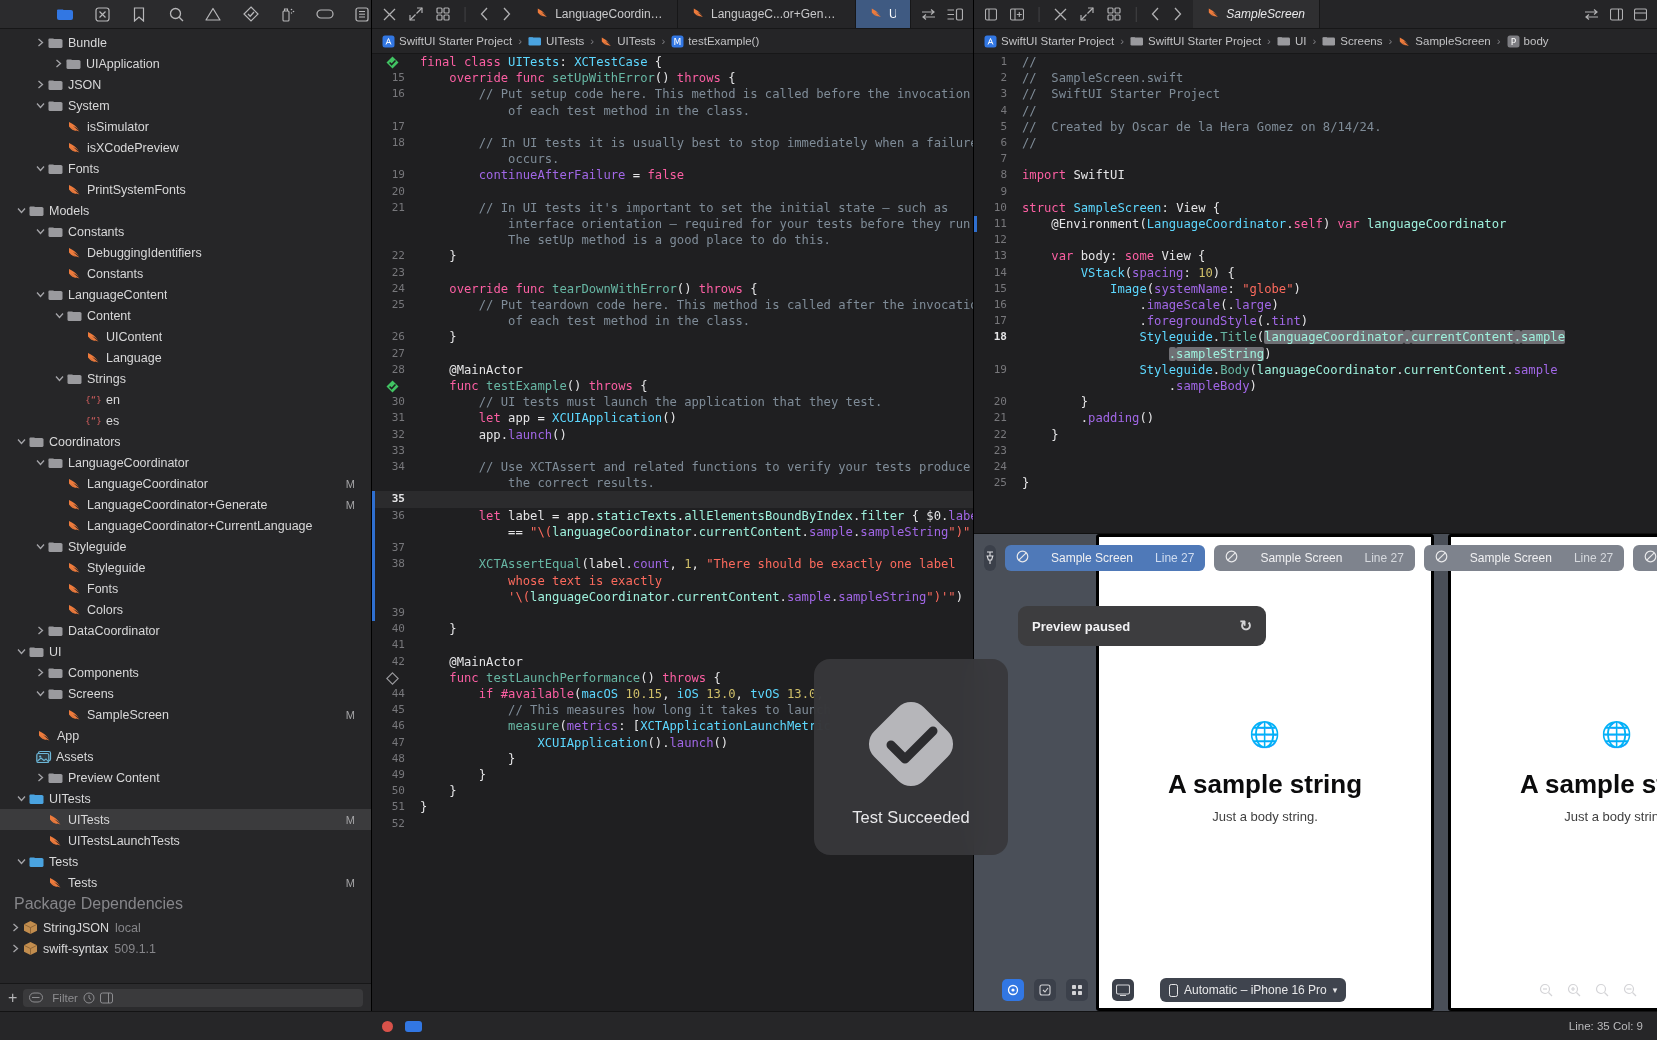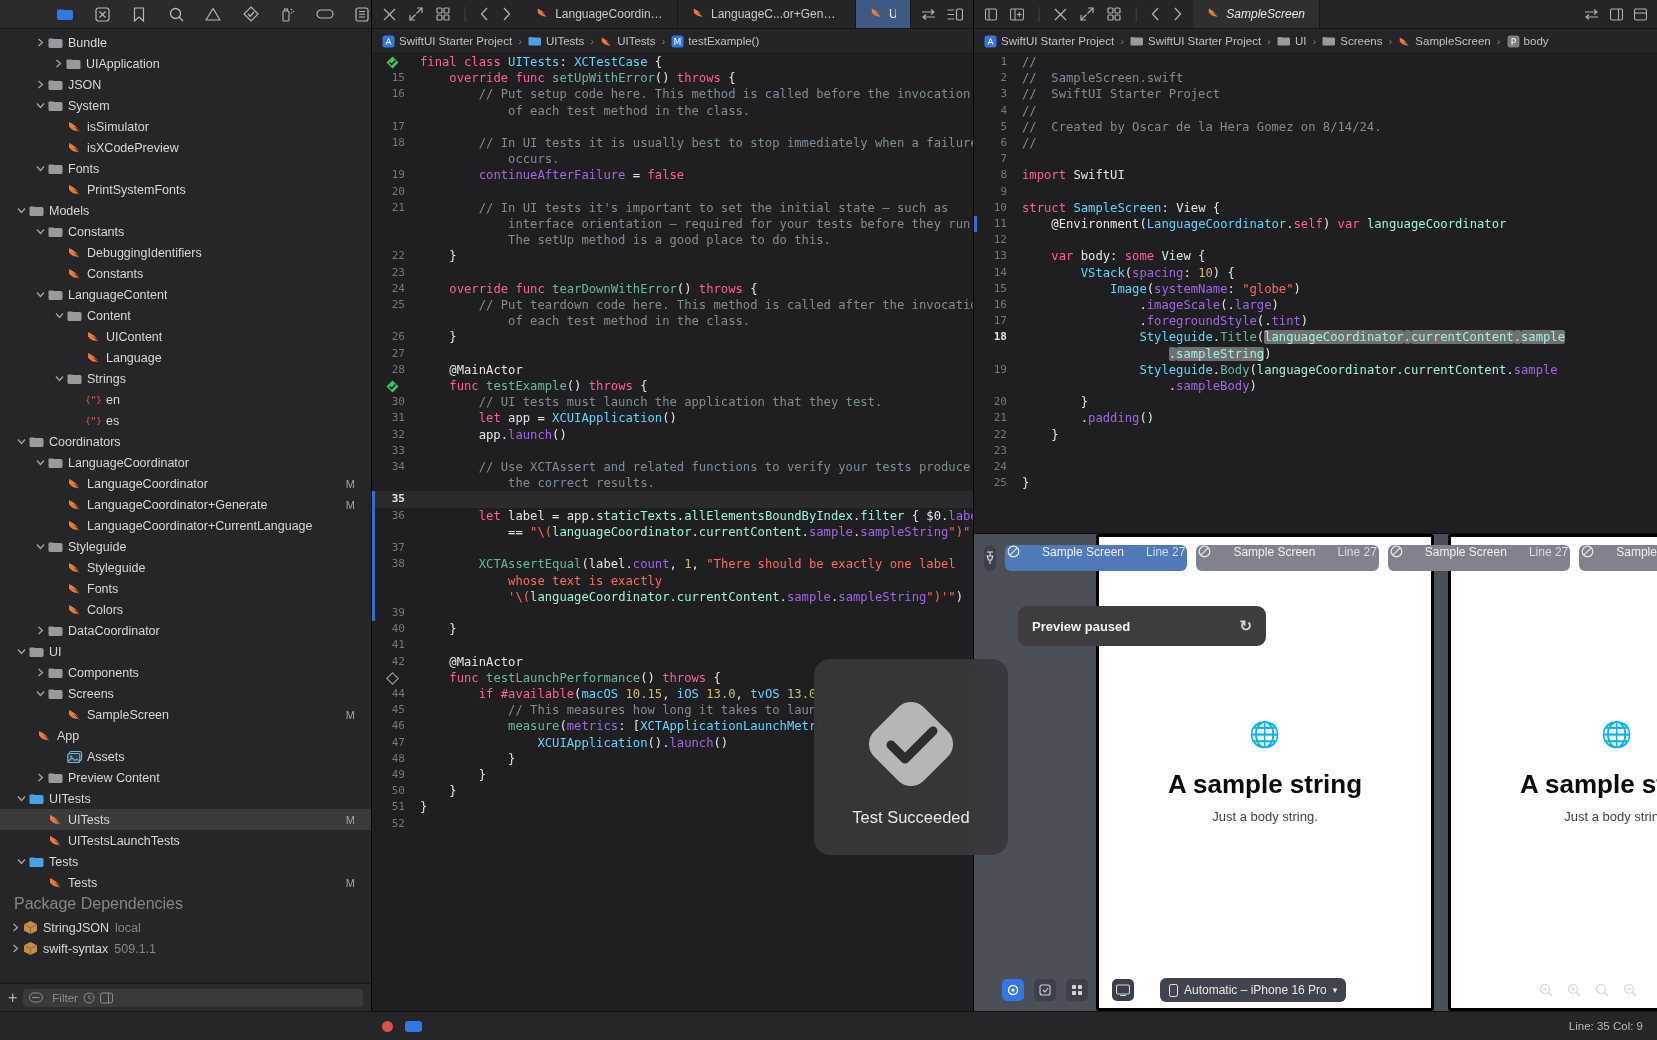--- a/index.html
+++ b/index.html
@@ -146,21 +146,21 @@
     border-top: 1px solid #111; z-index: 40;
     overflow: hidden;
   }
   .pv-tabs { position: absolute; top: 11px; left: 0; right: 0; height: 26px; display: flex; align-items: center; gap: 9px; padding-left: 10px; }
   .pin-btn {
     width: 30px; height: 26px; border-radius: 6px; background: #3b404a;
     display: flex; align-items: center; justify-content: center;
   }
   .pv-tab {
     height: 26px; border-radius: 6px; background: #7e838d;
-    display: flex; gap: 22px; padding: 0 2px;
+    display: flex; align-items: center; gap: 22px; padding: 0 11px;
     font-size: 12px; color: #f0f0f2; white-space: nowrap;
   }
   .pv-tab.active { background: #4f79b8; }
   .pv-tab .ln { color: #d6d9de; }
   .pv-tab.active .ln { color: #cfdcf0; }
 
   .devices { position: absolute; top: 0; left: 122px; right: 0; bottom: 0; display: flex; gap: 14px; }
   .device {
     width: 338px; flex: 0 0 338px; background: #000;
     border-radius: 3px; padding: 3px;
@@ -652,21 +652,21 @@
           </div>
           <div class="row" style="padding-left: 22px; text-align: center;">
             <span class="tw"></span>
             <span class="ficon">
               <svg width="15" height="15">
                 <path d="M2 3 Q8 5.5 12 11 Q9.5 8.5 6 7 Q9.5 10 12.5 12.5 Q8 12 3.5 8 Q6.5 10.5 9.5 12 Q5 11.5 2 7.5 Z" fill="#ee7b3c"></path>
               </svg>
             </span>
             <span class="rlabel">App</span>
           </div>
-          <div class="row" style="padding-left: 52px;">
+          <div class="row" style="padding-left: 21px;">
             <span class="tw"></span>
             <span class="ficon">
               <svg width="16" height="14">
                 <rect x="2.5" y="1.5" width="12" height="9" rx="1.6" fill="none" stroke="#6db7d8" stroke-width="1.2"></rect>
                 <rect x="0.8" y="3.5" width="12" height="9" rx="1.6" fill="#2f3a40" stroke="#6db7d8" stroke-width="1.2"></rect>
                 <circle cx="4.2" cy="6.5" r="1.1" fill="#6db7d8"></circle>
                 <path d="M1.5 11 L5 8 L8 10.5 L10 9 L12.2 11.5" fill="none" stroke="#6db7d8" stroke-width="1.1"></path>
               </svg>
             </span>
             <span class="rlabel">Assets</span>

